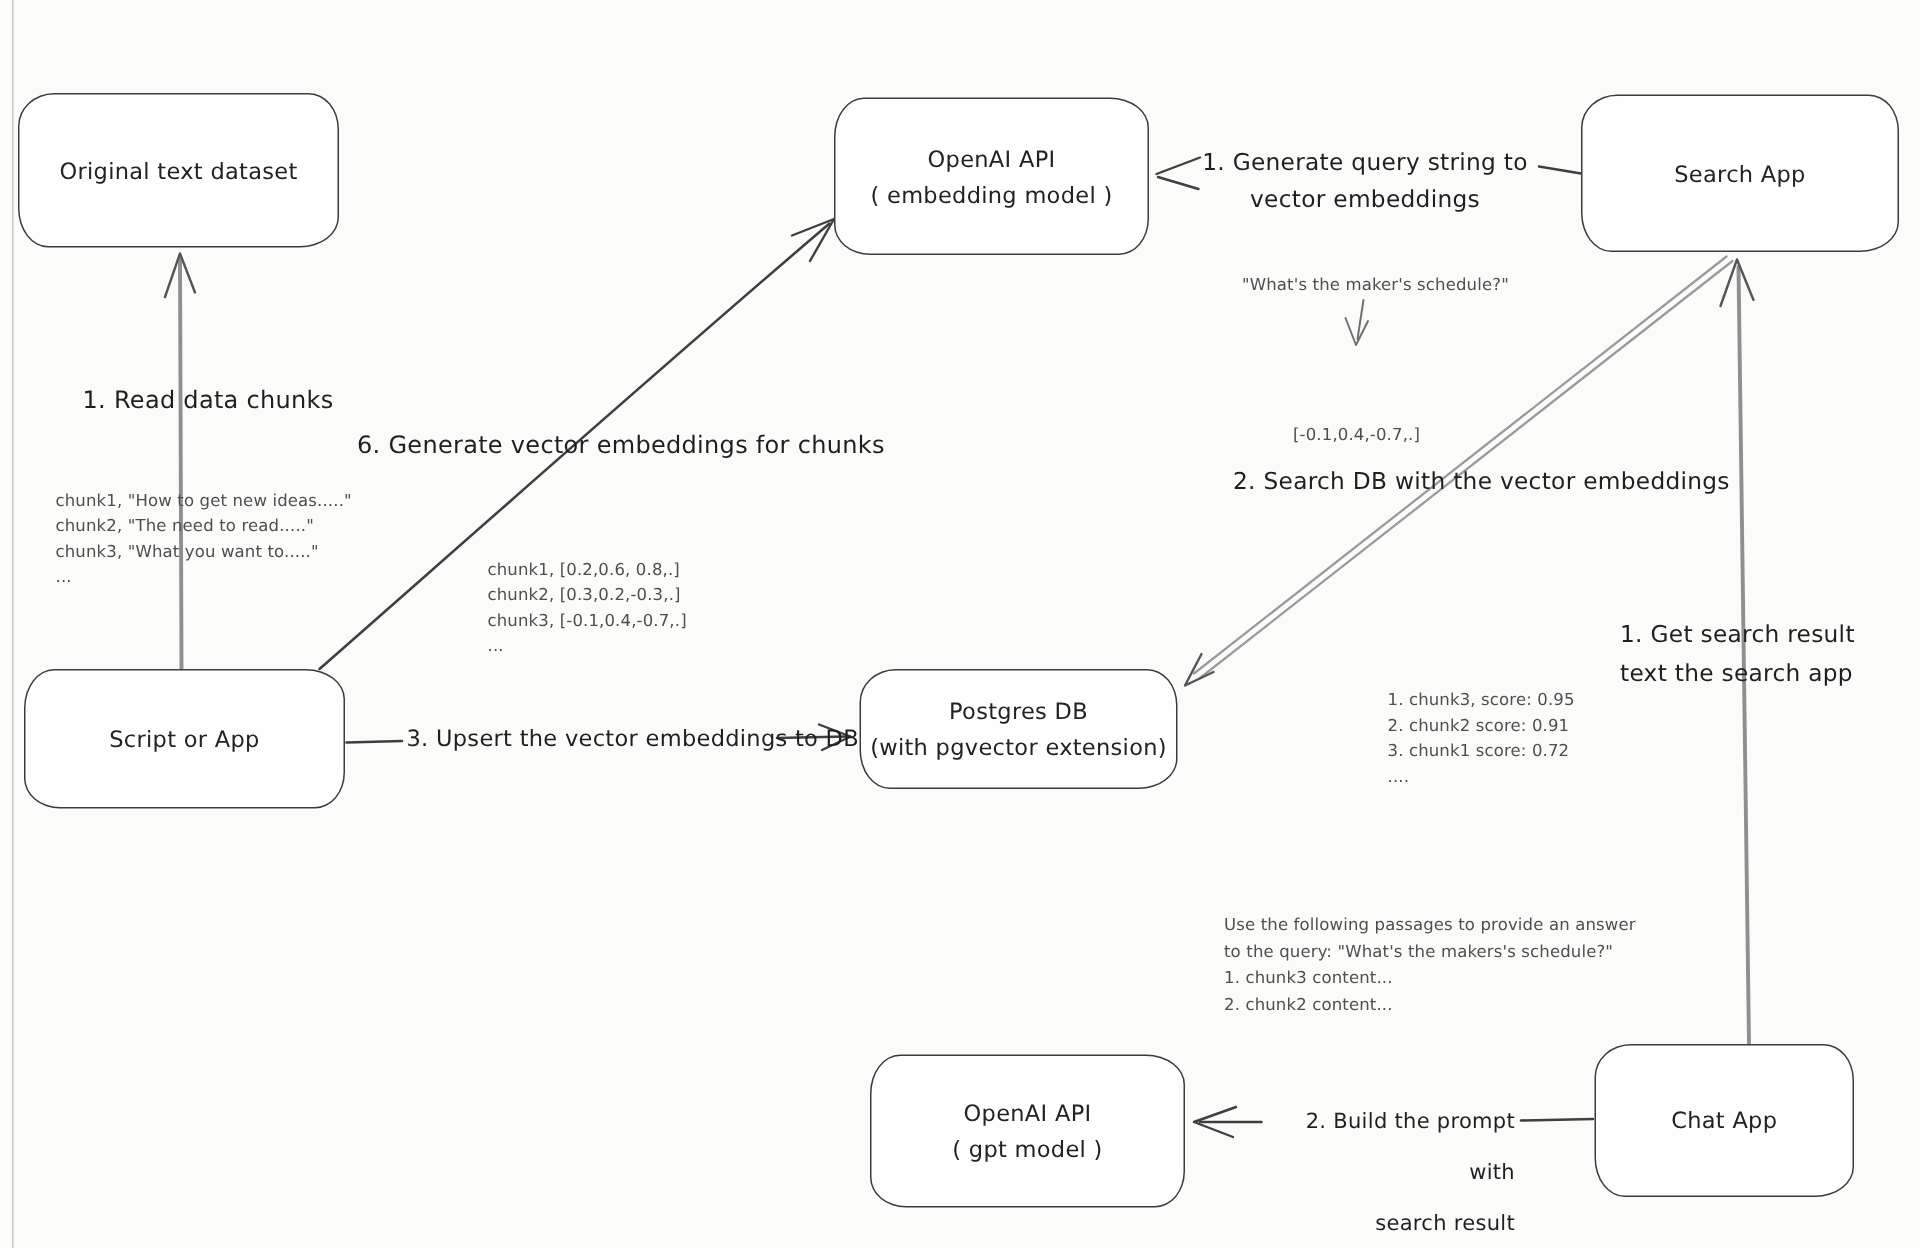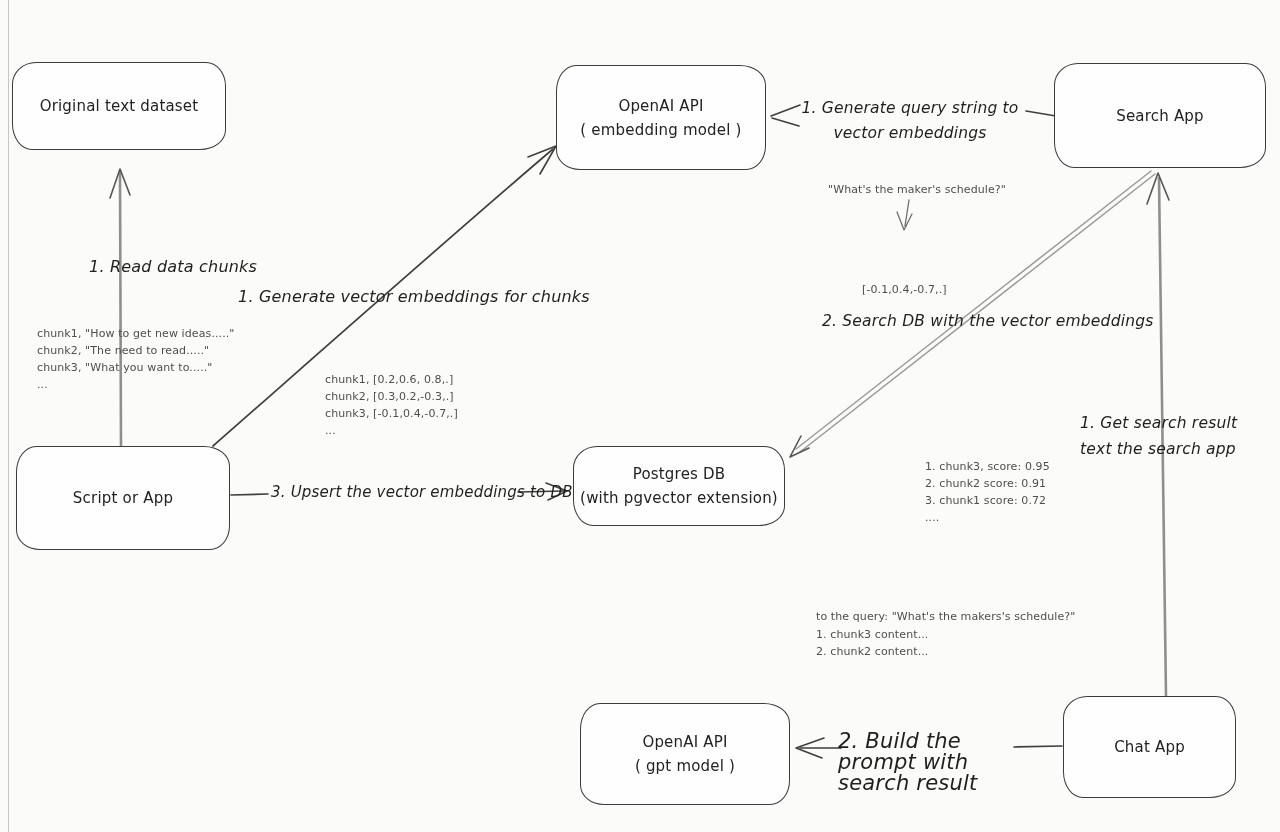--- a/index.html
+++ b/index.html
@@ -41,43 +41,42 @@
     display:flex;flex-direction:column;align-items:center;justify-content:center;
     text-align:center;
     font-size:15px;
     line-height:24px;
     color:var(--node-text);
     letter-spacing:0.2px;
   }
   .r1{border-radius:24px 20px 26px 20px / 22px 24px 20px 26px;}
   .r2{border-radius:20px 26px 20px 24px / 26px 20px 24px 20px;}
 
-  .node-original{left:12px;top:62px;width:214px;height:88px;}
+  .node-original{left:12px;top:62px;width:214px;height:103px;}
   .node-embedding{left:556px;top:65px;width:210px;height:105px;}
   .node-search{left:1054px;top:63px;width:212px;height:105px;}
-  .node-script{left:16px;top:446px;width:214px;height:104px;}
+  .node-script{left:16px;top:446px;width:214px;height:93px;}
   .node-postgres{left:573px;top:446px;width:212px;height:80px;}
   .node-gpt{left:580px;top:703px;width:210px;height:102px;}
   .node-chat{left:1063px;top:696px;width:173px;height:102px;}
 
   .edge-label{
     position:absolute;
     font-size:16px;
     color:var(--label-text);
     letter-spacing:0.2px;
     white-space:nowrap;
-    font-style:italic;
-  }
-  .lbl-read{left:55px;top:257px;margin-left:34px;}
+  }
+  .lbl-read{left:55px;top:257px;}
   .lbl-generate{left:238px;top:287px;}
   .lbl-upsert{left:271px;top:483px;font-size:15px;}
   .lbl-query{left:790px;top:96px;width:240px;text-align:center;font-size:15.5px;line-height:25px;white-space:normal;}
   .lbl-searchdb{left:822px;top:312px;font-size:15.5px;}
   .lbl-getresult{left:1080px;top:410px;font-size:15.5px;line-height:26px;white-space:normal;width:160px;}
-  .lbl-buildprompt{left:838px;top:731px;width:172px;text-align:left;font-size:21px;line-height:21px;white-space:normal;}
+  .lbl-buildprompt{left:838px;top:731px;width:172px;text-align:right;font-size:14px;line-height:34px;white-space:normal;}
 
   .annotation{
     position:absolute;
     font-size:11px;
     color:var(--anno-text);
     line-height:17px;
     letter-spacing:0.1px;
     white-space:nowrap;
   }
   .anno-chunks{left:37px;top:325px;}
@@ -145,21 +144,21 @@
   <div class="node node-gpt r2">
     <div>OpenAI API</div>
     <div>( gpt model )</div>
   </div>
 
   <div class="node node-chat r1">
     <div>Chat App</div>
   </div>
 
   <div class="edge-label lbl-read">1. Read data chunks</div>
-  <div class="edge-label lbl-generate">1. Generate vector embeddings for chunks</div>
+  <div class="edge-label lbl-generate">6. Generate vector embeddings for chunks</div>
   <div class="edge-label lbl-upsert">3. Upsert the vector embeddings to DB</div>
   <div class="edge-label lbl-query">1. Generate query string to vector embeddings</div>
   <div class="edge-label lbl-searchdb">2. Search DB with the vector embeddings</div>
   <div class="edge-label lbl-getresult">
     <div>1. Get search result</div>
     <div>text the search app</div>
   </div>
   <div class="edge-label lbl-buildprompt">
     <div>2. Build the prompt with</div>
     <div>search result</div>
@@ -183,18 +182,19 @@
   <div class="annotation anno-queryvec">[-0.1,0.4,-0.7,.]</div>
 
   <div class="annotation anno-scores">
     <div>1. chunk3, score: 0.95</div>
     <div>2. chunk2 score: 0.91</div>
     <div>3. chunk1 score: 0.72</div>
     <div>....</div>
   </div>
 
   <div class="annotation anno-prompt">
+    <div>Use the following passages to provide an answer</div>
     <div>to the query: "What's the makers's schedule?"</div>
     <div>1. chunk3 content...</div>
     <div>2. chunk2 content...</div>
   </div>
 
 </div>
 
 </body></html>

